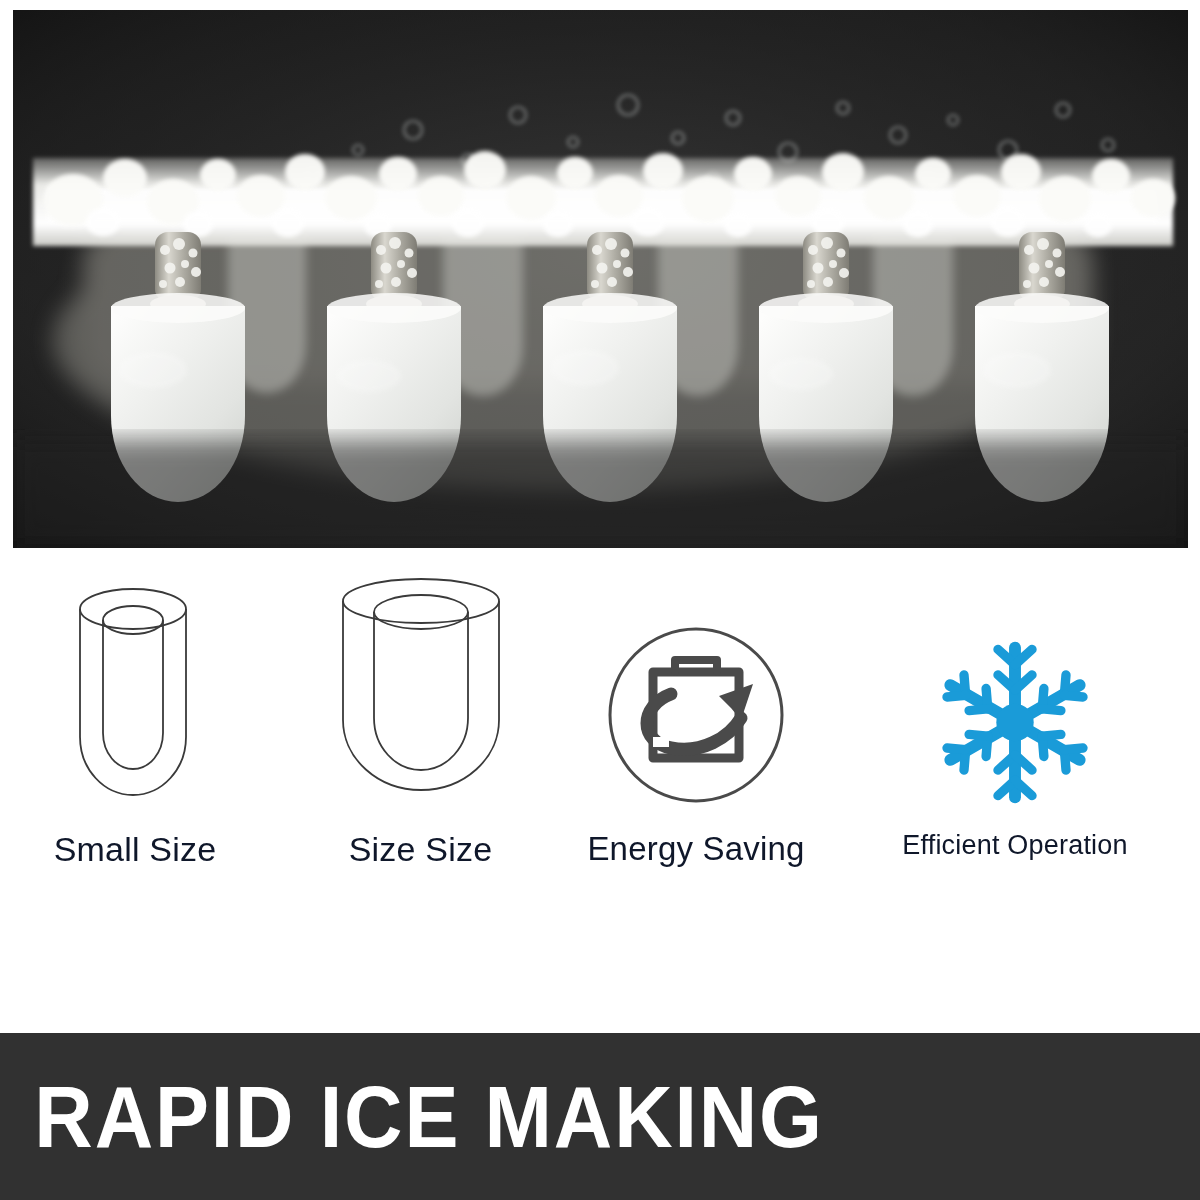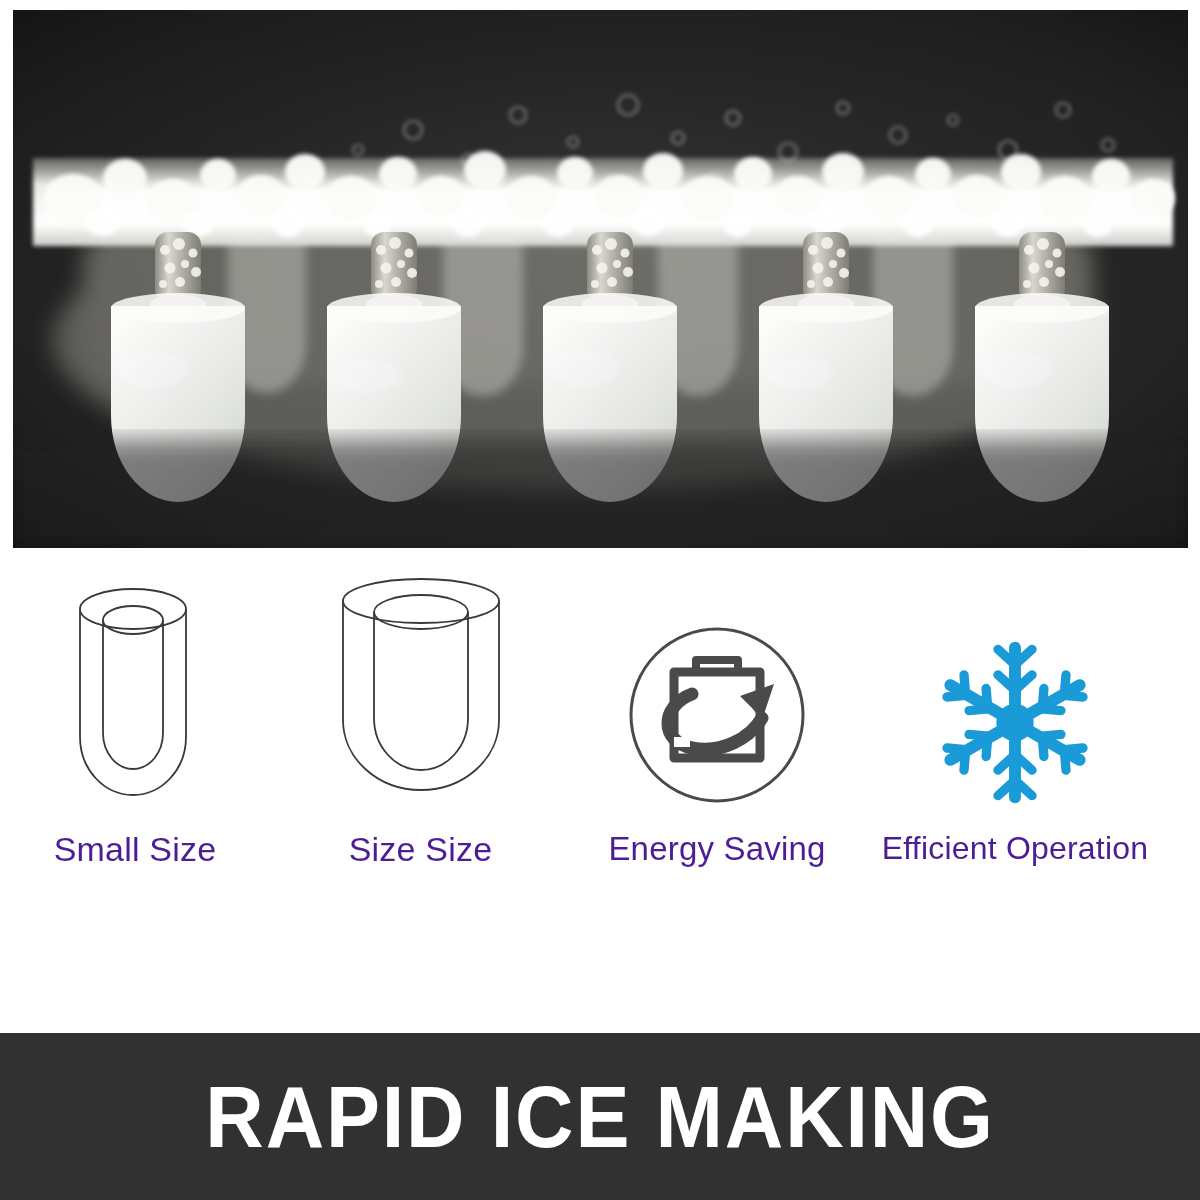--- a/index.html
+++ b/index.html
@@ -51,46 +51,46 @@
     display: flex;
     align-items: flex-end;
     justify-content: center;
   }
   .feature-art svg { display: block; overflow: visible; }
   .feature-label {
     margin-top: 20px;
     font-family: "Liberation Sans", sans-serif;
     font-size: 35px;
     font-weight: 400;
-    color: #4c1d95;
+    color: #0f172a;
     letter-spacing: 0.2px;
     white-space: nowrap;
   }
 
   .f-small  { left: 10px;  width: 250px; }
   .f-large  { left: 288px; width: 265px; }
-  .f-energy { left: 593px; width: 248px; }
+  .f-energy { left: 572px; width: 248px; }
   .f-eff    { left: 845px; width: 340px; }
 
   .f-small .feature-label  { font-size: 34px; }
   .f-large .feature-label  { font-size: 34px; }
   .f-energy .feature-label { font-size: 33px; }
-  .f-eff .feature-label    { font-size: 32px; }
+  .f-eff .feature-label    { font-size: 27px; }
 
   
   .banner {
     position: absolute;
     left: 0;
     top: 1033px;
     width: 1200px;
     height: 167px;
     background: #313131;
     display: flex;
     align-items: center;
-    justify-content: center;
+    justify-content: flex-start;
   }
   .banner-text {
     font-family: "Liberation Sans Narrow", "Liberation Sans", sans-serif;
     font-size: 88px;
     font-weight: 700;
     color: #ffffff;
     letter-spacing: 2px;
     transform: scaleX(0.92);
     white-space: nowrap;
     line-height: 1;

